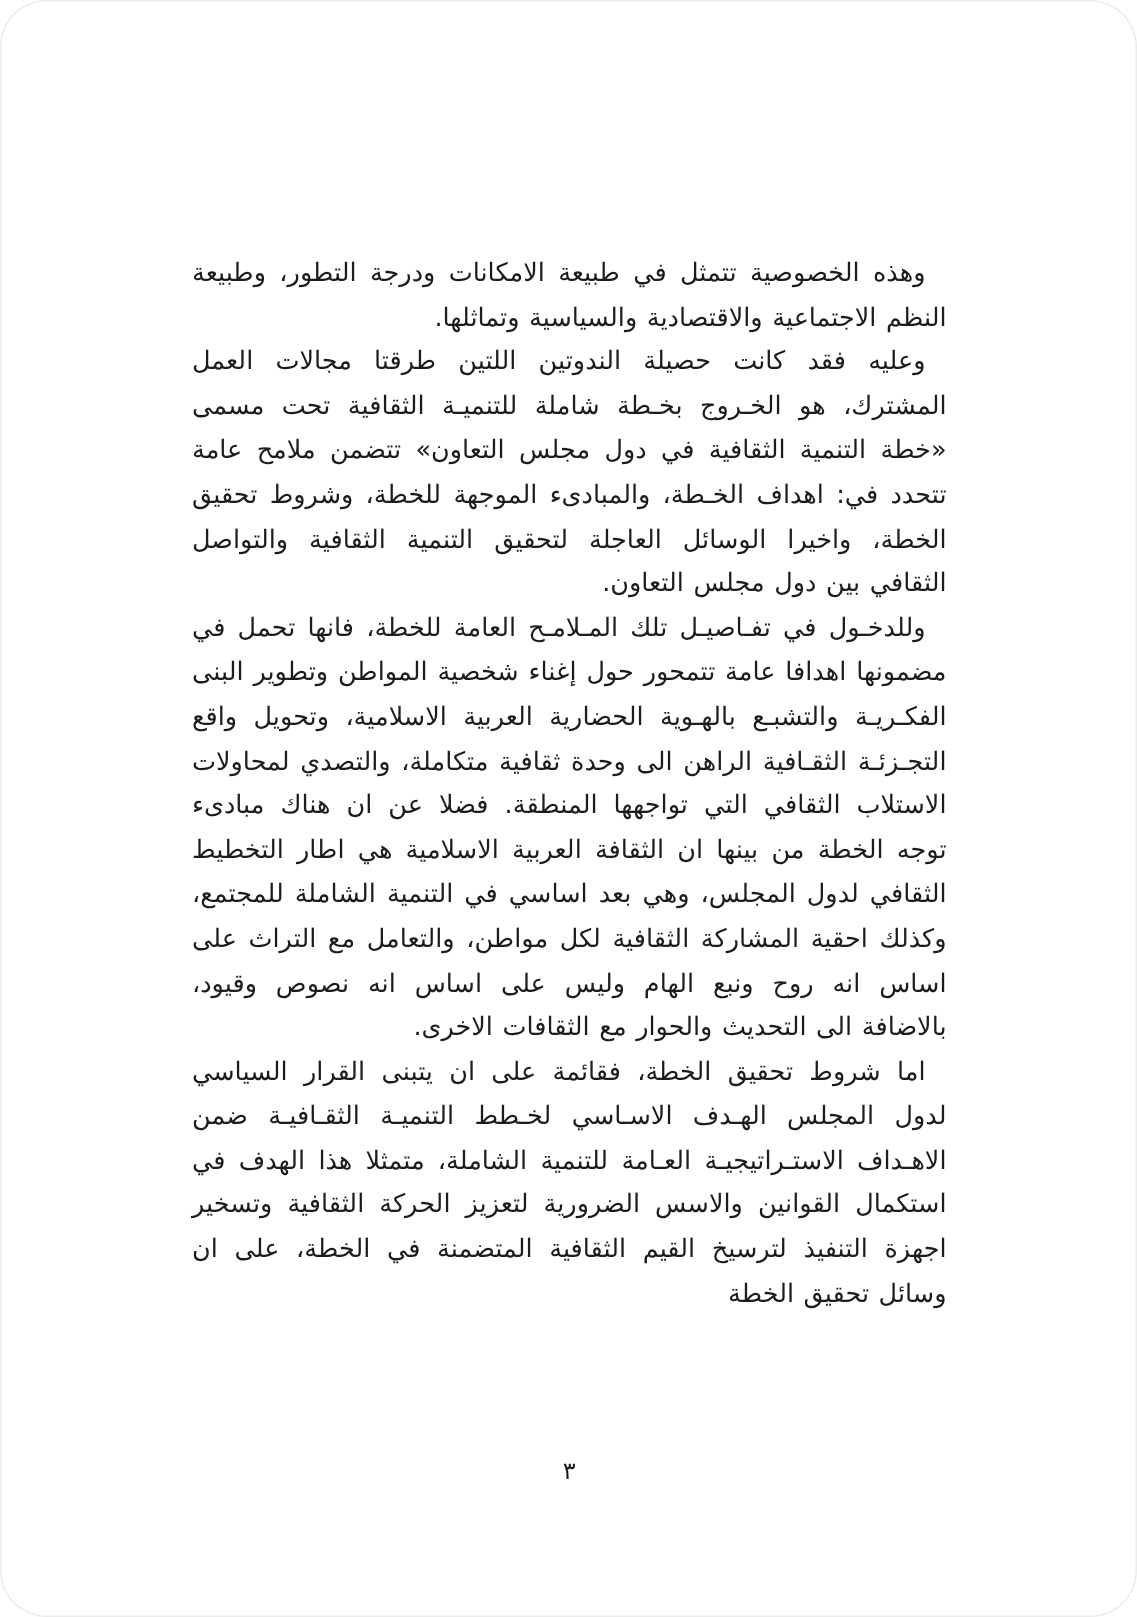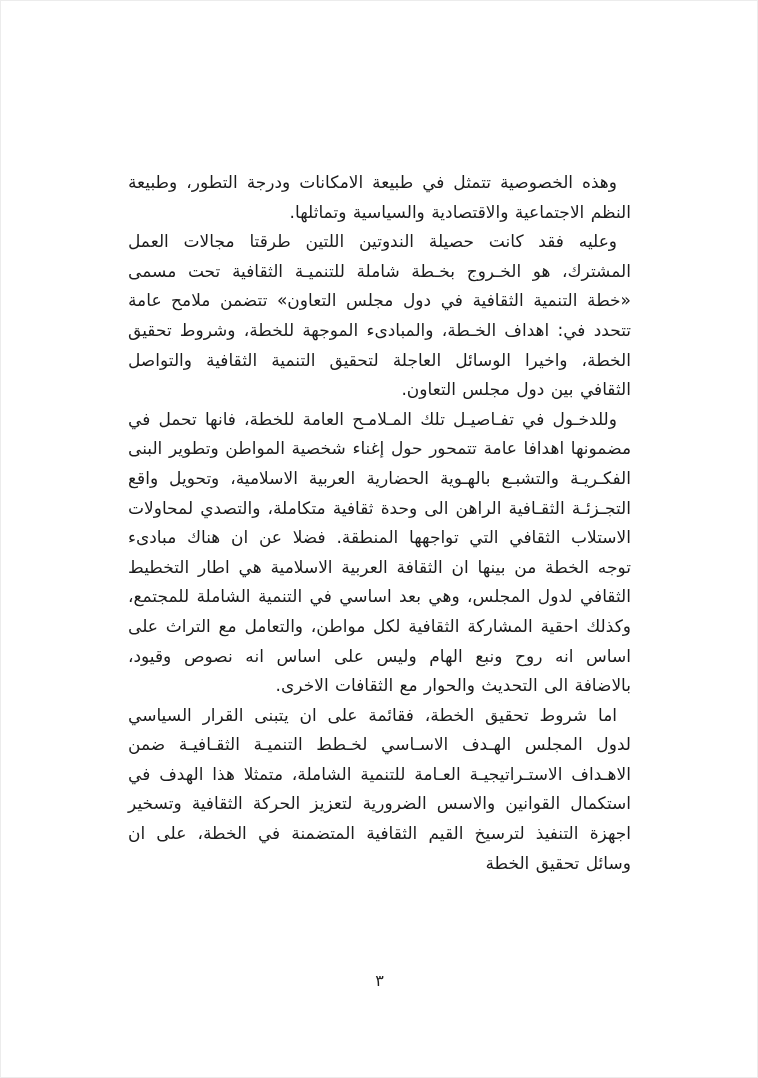--- a/index.html
+++ b/index.html
@@ -12,20 +12,21 @@
     height: 1078px;
     position: relative;
     font-family: "DejaVu Sans", sans-serif;
     overflow: hidden;
   }
   .scan-page {
     position: absolute;
     inset: 0;
     background: #ffffff;
     box-shadow: inset 0 0 0 1px #ececec;
+    border-radius: 31px;
   }
   .text-block {
     position: absolute;
     top: 168px;
     right: 127px;
     width: 503px;
     direction: rtl;
     text-align: justify;
     text-justify: inter-word;
     color: #1c1c1c;

